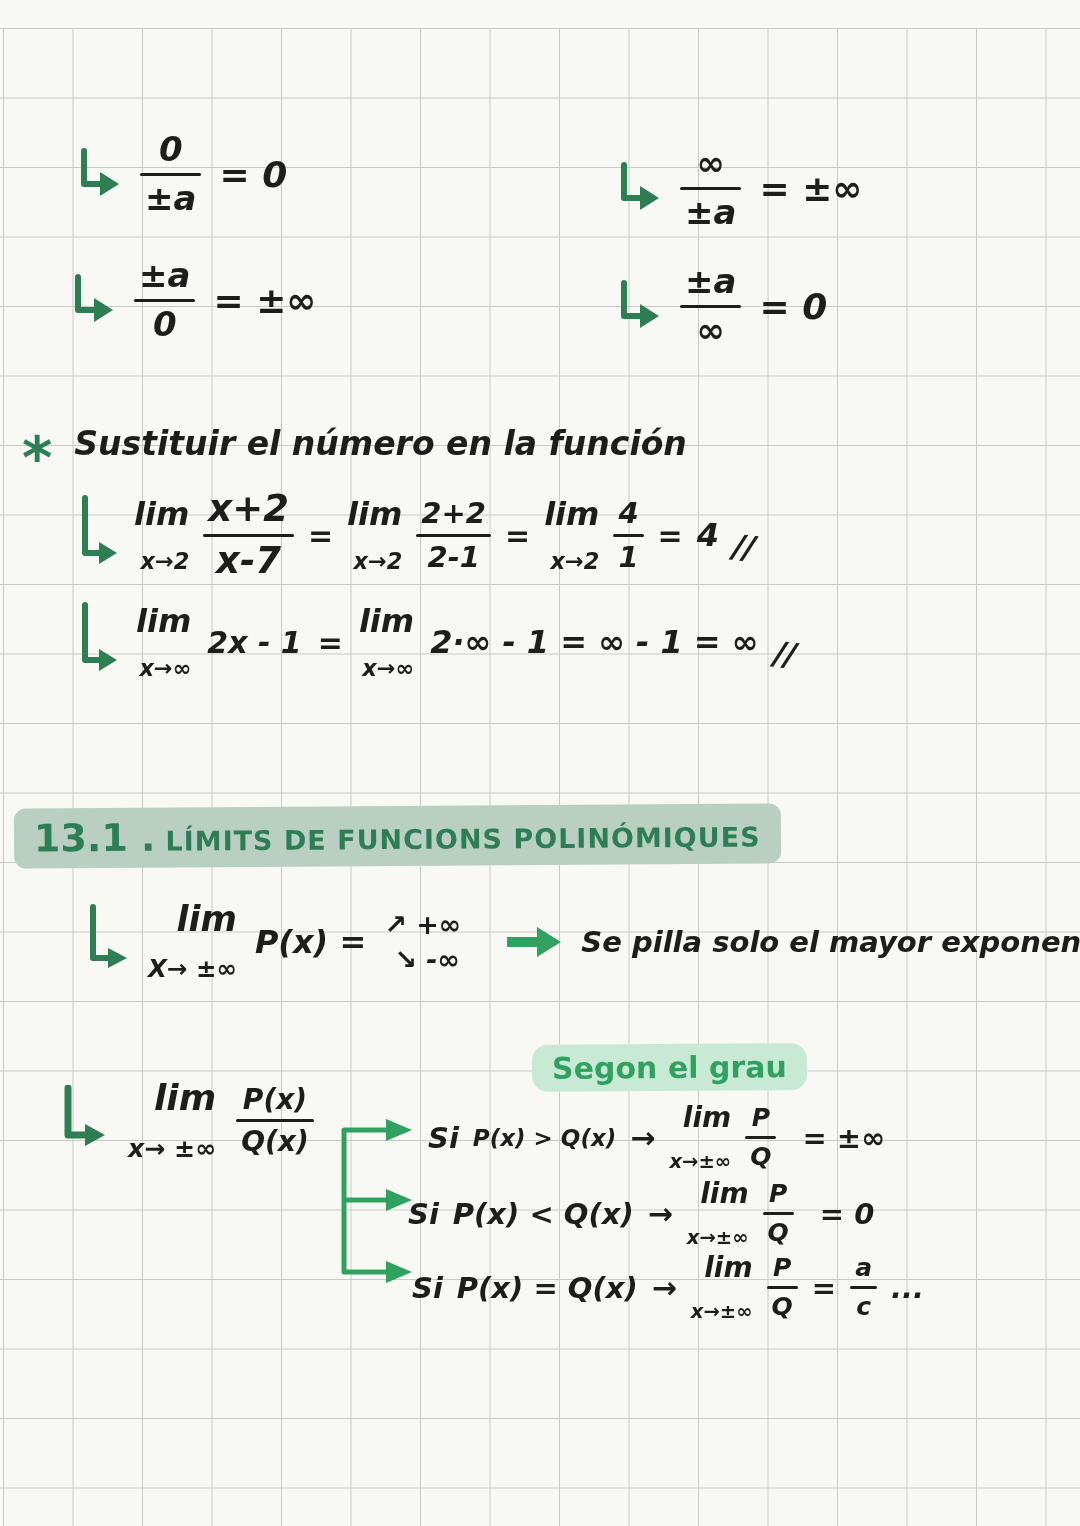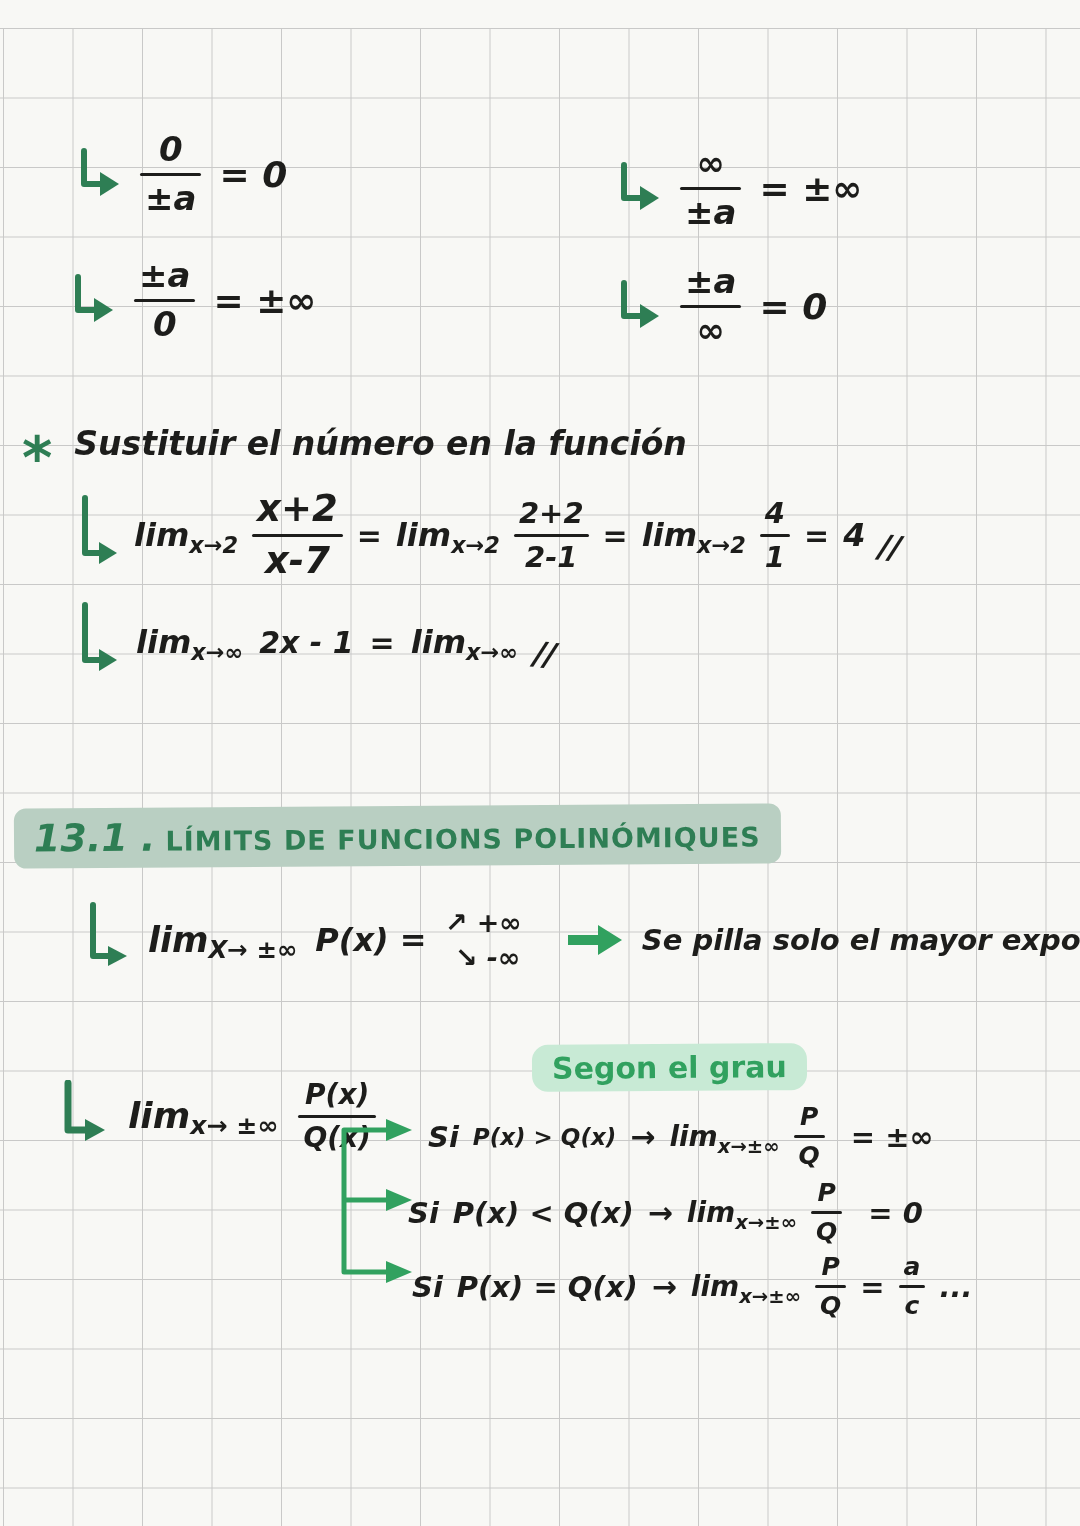--- a/index.html
+++ b/index.html
@@ -21,26 +21,26 @@
   .top-strip{position:absolute;left:0;top:0;width:100%;height:28px;background:var(--paper)}
   .abs{position:absolute}
   .row{position:absolute;display:flex;align-items:center;gap:18px;white-space:nowrap}
   .math{font-family:"DejaVu Sans",sans-serif;font-style:italic;font-weight:600;color:var(--ink)}
   .g-dark{color:var(--green-dark)}
   .g-bright{color:var(--green-bright)}
   .hl{display:inline-block;background:var(--hl-sage);border-radius:12px;padding:8px 20px;
       color:var(--green-dark);font-weight:bold;transform:rotate(-0.4deg)}
   .hl-mint{background:var(--hl-mint);color:var(--green-bright)}
   .title1{font-size:34px;letter-spacing:1.5px}
-  .title2 .pfx{font-size:38px;font-style:italic;margin-right:10px}
+  .title2 .pfx{font-size:38px;margin-right:10px}
   .title2 .lbl{font-size:27px;letter-spacing:1px}
   .frac{display:inline-flex;flex-direction:column;align-items:center;line-height:1.05}
   .frac .b{align-self:stretch;height:3px;background:var(--ink);border-radius:2px;margin:5px 0}
   .frac .n,.frac .d{padding:0 5px;text-align:center}
-  .lim{display:inline-flex;flex-direction:row;align-items:center;line-height:1}
+  .lim{display:inline-flex;flex-direction:column;align-items:flex-end;line-height:1}
   .lim .s{font-size:0.70em;margin-top:20px}
   .finish{display:inline-block;font-size:0.68em;transform:translateY(12px) rotate(6deg);letter-spacing:-1px}
   .star{font-size:58px;line-height:0;position:relative;top:14px;font-weight:bold}
   .diag{display:inline-flex;flex-direction:column;gap:8px;font-size:27px;line-height:1}
   .diag .dn{margin-left:10px}
   svg{display:block;flex:none}
 </style>
 </head>
 <body>
 
@@ -152,20 +152,21 @@
     <span class="lim math" style="font-size:32px">
       <span class="w">lim</span>
       <span class="s">x→∞</span>
     </span>
     <span class="math" style="font-size:30px">2x - 1</span>
     <span class="math" style="font-size:30px">=</span>
     <span class="lim math" style="font-size:32px">
       <span class="w">lim</span>
       <span class="s">x→∞</span>
     </span>
+    <span class="math" style="font-size:32px">2·∞ - 1 = ∞ - 1 = ∞</span>
     <span class="math finish" style="font-size:32px">//</span>
   </div>
 
   <div class="abs" style="left:14px;top:806px">
     <span class="hl title2">
       <span class="pfx">13.1 .</span><span class="lbl">LÍMITS DE FUNCIONS POLINÓMIQUES</span>
     </span>
   </div>
 
   <div class="row" style="left:86px;top:902px;gap:18px">

